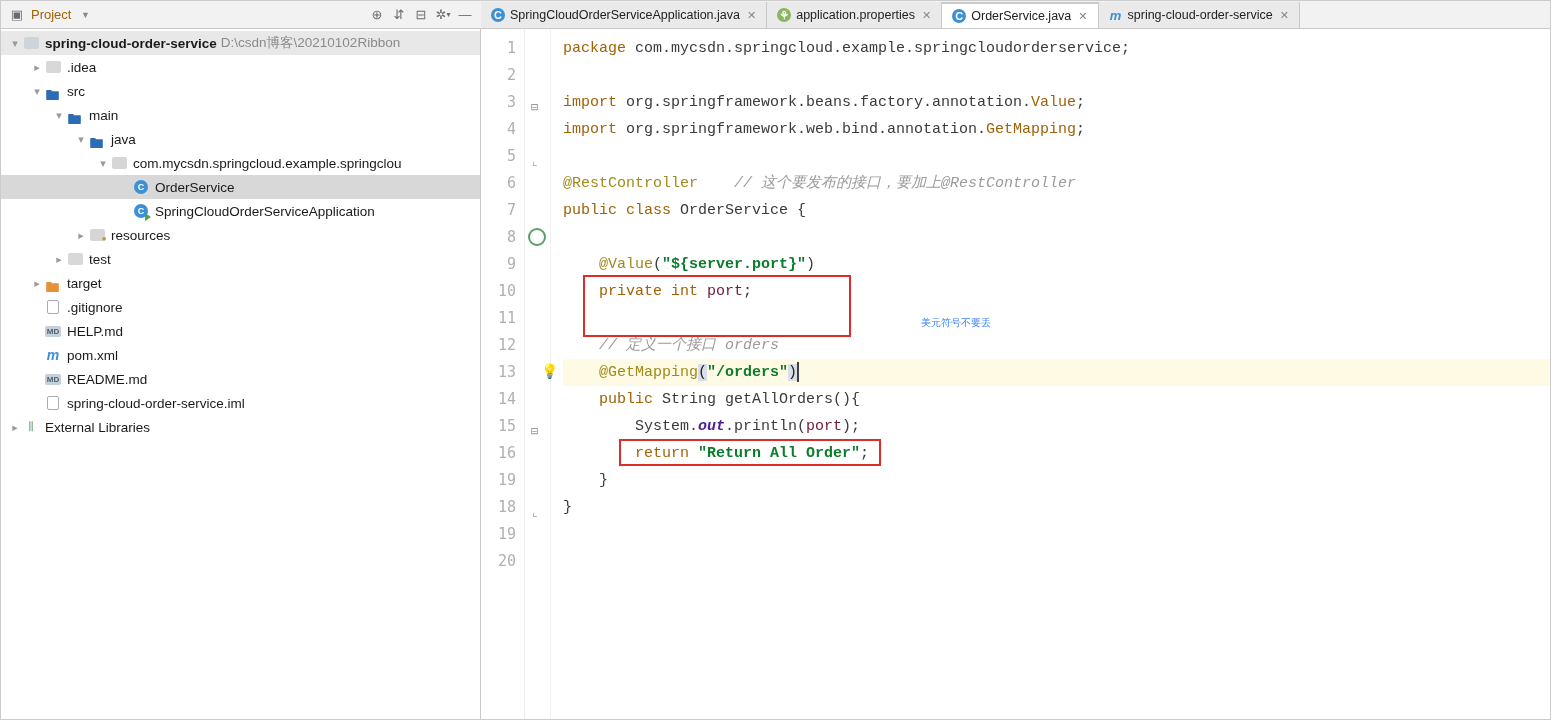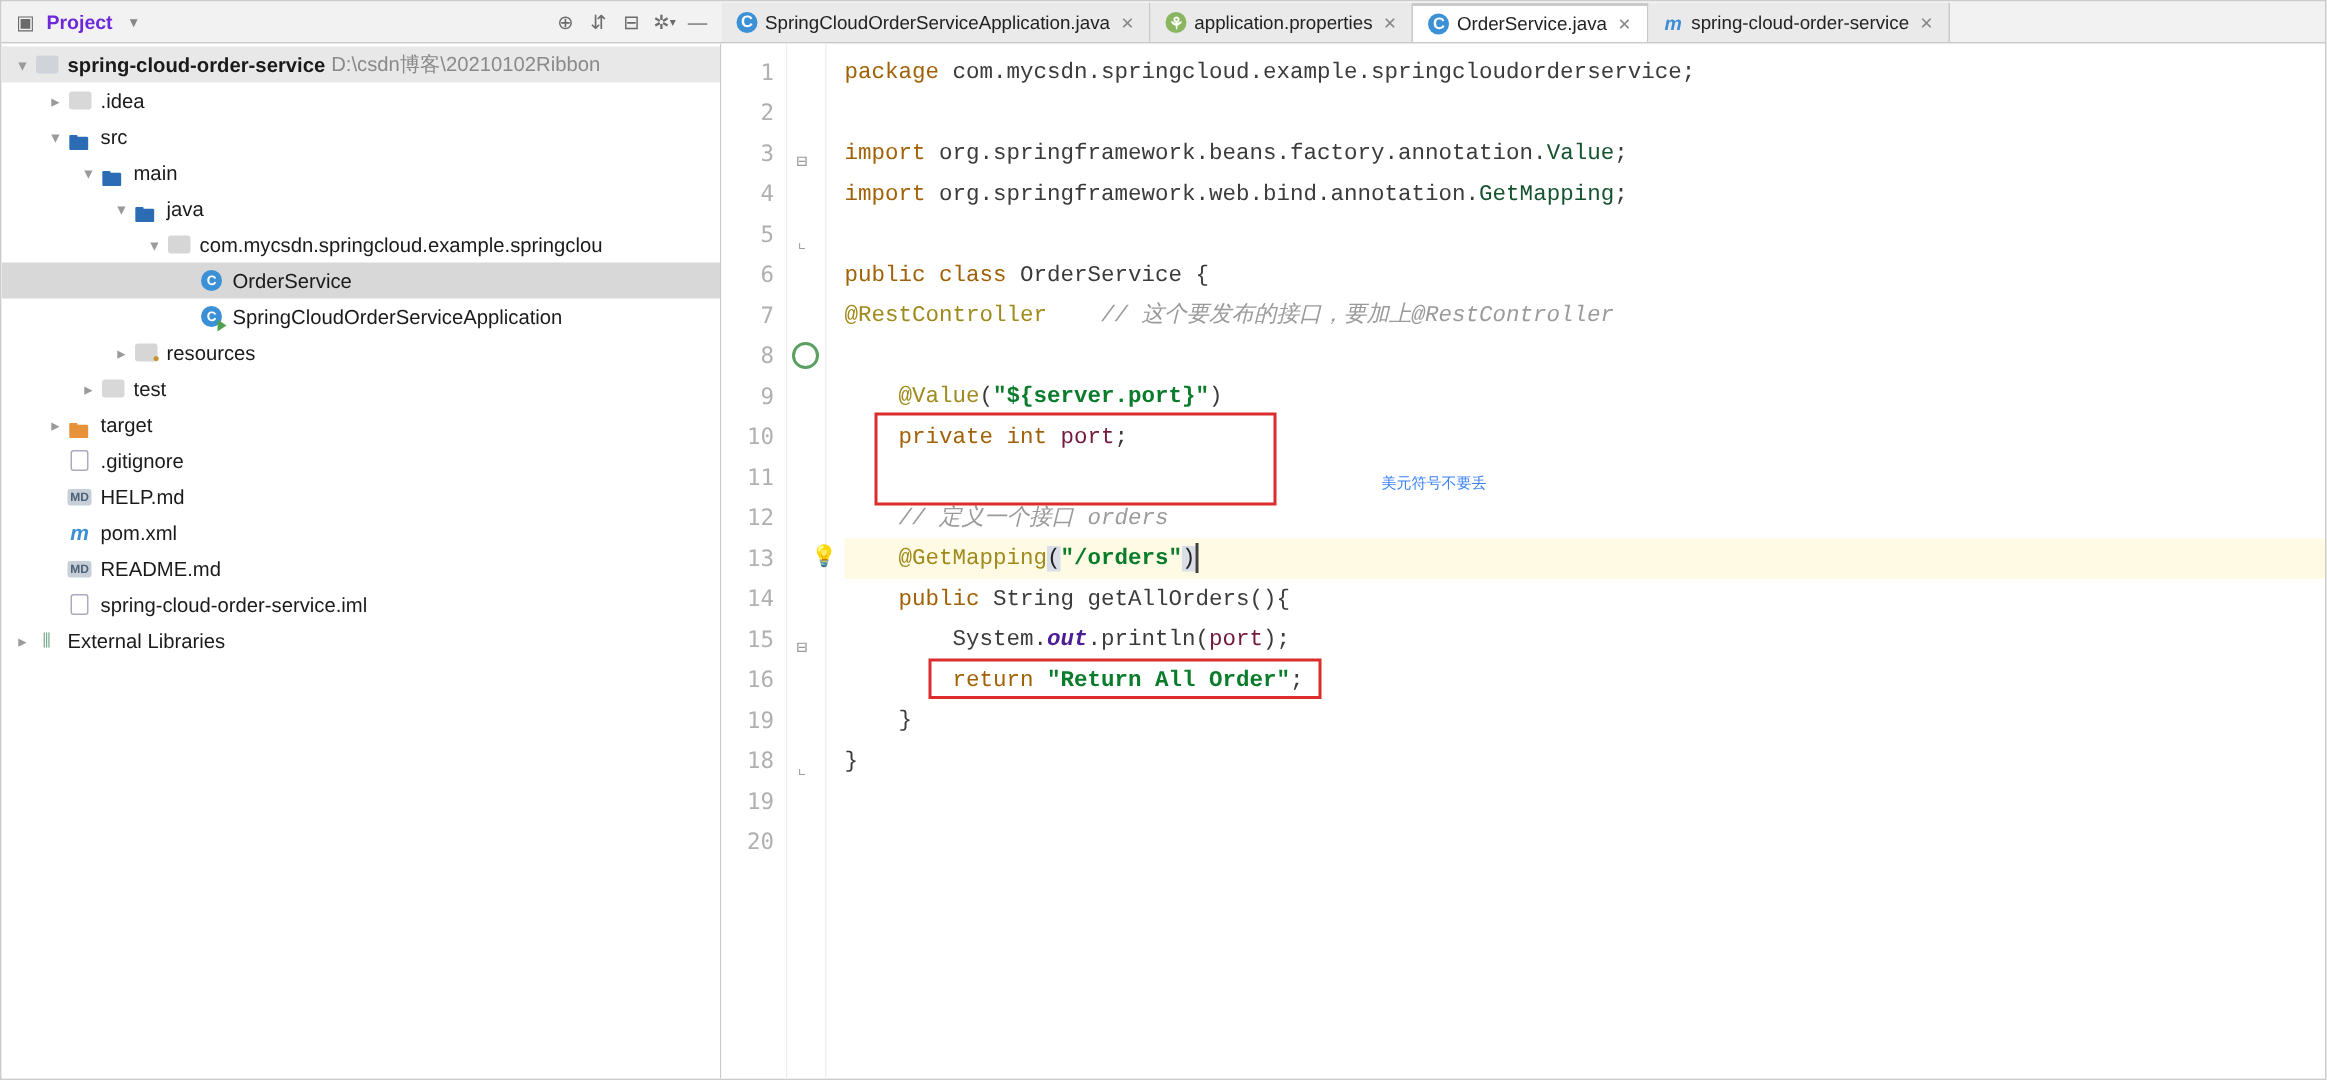--- a/index.html
+++ b/index.html
@@ -1,21 +1,21 @@
 <!DOCTYPE html>
 <html><head>
 <meta charset="utf-8">
 <style>
   * { margin:0; padding:0; box-sizing:border-box; }
   body { font-family:"Segoe UI",Arial,sans-serif; font-size:13px; color:#222; background:#fff; overflow:hidden; }
   .app { display:flex; flex-direction:column; width:1551px; height:720px; border:1px solid #ccc; position:relative; }
   
   .topbar { height:28px; display:flex; align-items:stretch; border-bottom:1px solid #c9c9c9; background:#f2f2f2; }
   .proj-head { display:flex; align-items:center; gap:6px; padding:0 8px; width:480px; }
-  .proj-head .lbl { font-weight:700; color:#6d28d9; }
+  .proj-head .lbl { font-weight:400; color:#a16207; }
   .proj-head .spacer { flex:1; }
   .proj-head .ico { width:16px; height:16px; display:flex; align-items:center; justify-content:center; color:#6b6b6b; font-size:13px; }
   .tabs { flex:1; display:flex; align-items:flex-end; overflow:hidden; }
   .tab { display:flex; align-items:center; gap:5px; padding:0 10px; height:26px; border-right:1px solid #c9c9c9; background:#eaeaea; white-space:nowrap; font-size:12.5px; }
   .tab.active { background:#fff; border-top:2px solid #c9c9c9; margin-top:0; }
   .tab .close { color:#888; font-size:11px; margin-left:2px; }
   .tab .fic { width:14px; height:14px; display:flex; align-items:center; justify-content:center; font-size:11px; font-weight:bold; border-radius:2px; }
   .fic.c-java{ background:#3c91d6; color:#fff; border-radius:50%; }
   .fic.c-prop{ background:#8ab661; color:#fff; border-radius:50%; }
   .fic.c-m{ color:#3c8fd6; font-style:italic; font-weight:bold; background:none; font-size:13px; }
@@ -46,21 +46,21 @@
   .mark.c{ border:2px solid #5ba062; border-radius:50%; }
   .mark.span{ color:#9a9a9a; font-size:12px; left:6px; }
   .code { flex:1; padding:6px 0 0 12px; position:relative; }
   .code .ln{ height:27px; white-space:pre; }
   .ln.hl{ background:#fffae3; }
   .kw{ color:#a16207; font-weight:normal; }
   .str{ color:#0b7c2b; font-weight:bold; }
   .id{ color:#3b3b3b; }
   .an{ color:#a08a1c; }
   .cm{ color:#9b9b9b; font-style:italic; }
-  .cls{ color:#14532d;margin-top:39px; }
+  .cls{ color:#a16207;margin-top:39px; }
   .fld{ color:#72173d; }
   .fldit{ color:#4c1d95; font-style:italic; font-weight:bold;}
   .hlbrack{ background:#d9dee8; }
   .caret{ border-right:2px solid #404040; }
   .redbox{ position:absolute; border:2px solid #dc2c2c; }
   .redtext{ position:absolute; color:#3b82f6; font-size:10px; font-family:"Microsoft YaHei",sans-serif; }
   .watermark{ position:absolute; right:20px; bottom:8px; color:#e3e3e3; font-size:14px; }
 </style>
 </head>
 <body>
@@ -266,22 +266,22 @@
         </div>
       <div class="code" id="code">
         <div class="redbox" id="box1" style="top: 246px; left: 32px; width: 268px; height: 62px;"></div>
         <div class="redbox" id="box2" style="left: 68px; top: 410px; width: 262px; height: 27px;"></div>
         <div class="redtext" id="note" style="left: 370px; top: 280px;">美元符号不要丢</div>
       <div class="ln"><span class="kw">package </span><span class="id">com.mycsdn.springcloud.example.springcloudorderservice;</span></div>
           <div class="ln"></div>
           <div class="ln"><span class="kw">import </span><span class="id">org.springframework.beans.factory.annotation.</span><span class="cls">Value</span><span class="id">;</span></div>
           <div class="ln"><span class="kw">import </span><span class="id">org.springframework.web.bind.annotation.</span><span class="cls">GetMapping</span><span class="id">;</span></div>
           <div class="ln"></div>
+          <div class="ln"><span class="an">@RestController</span><span class="id">    </span><span class="cm">// 这个要发布的接口，要加上@RestController</span></div>
           <div class="ln"><span class="kw">public class </span><span class="id">OrderService {</span></div>
-          <div class="ln"><span class="an">@RestController</span><span class="id">    </span><span class="cm">// 这个要发布的接口，要加上@RestController</span></div>
           <div class="ln"></div>
           <div class="ln"><span class="id">    </span><span class="an">@Value</span><span class="id">(</span><span class="str">"${server.port}"</span><span class="id">)</span></div>
           <div class="ln"><span class="id">    </span><span class="kw">private int </span><span class="fld">port</span><span class="id">;</span></div>
           <div class="ln"></div>
           <div class="ln"><span class="id">    </span><span class="cm">// 定义一个接口 orders</span></div>
           <div class="ln hl" style="position: relative;"><span style="position: absolute; left: -22px; color: rgb(226, 169, 0); font-size: 14px;">💡</span><span class="id">    </span><span class="an">@GetMapping</span><span class="hlbrack">(</span><span class="str">"/orders"</span><span class="hlbrack">)</span><span class="caret" style="display: inline-block; height: 20px; vertical-align: middle;"></span></div>
           <div class="ln"><span class="id">    </span><span class="kw">public </span><span class="id">String getAllOrders(){</span></div>
           <div class="ln"><span class="id">        System.</span><span class="fldit">out</span><span class="id">.println(</span><span class="fld">port</span><span class="id">);</span></div>
           <div class="ln"><span class="id">        </span><span class="kw">return </span><span class="str">"Return All Order"</span><span class="id">;</span></div>
           <div class="ln"><span class="id">    }</span></div>

